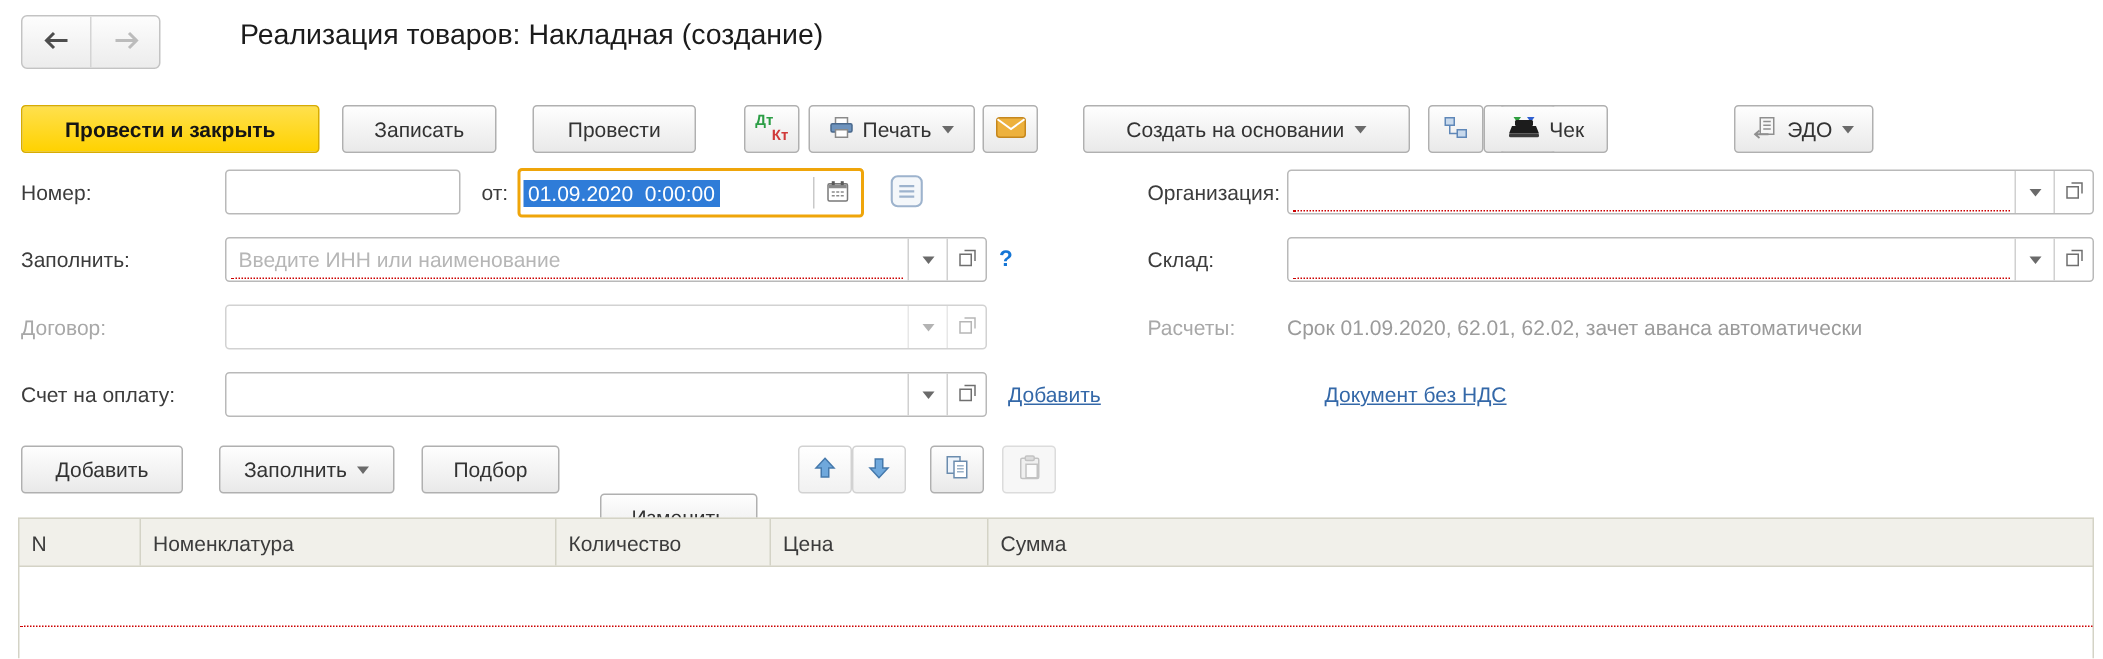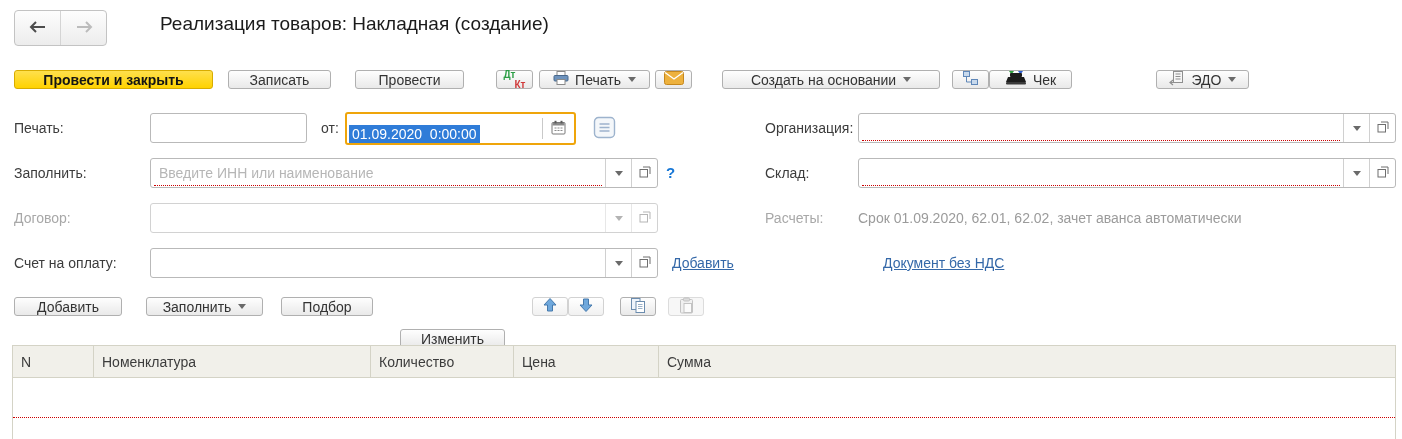--- a/index.html
+++ b/index.html
@@ -8,21 +8,21 @@
     background:#ffffff;color:#333;
     font-family:"Liberation Sans","DejaVu Sans",sans-serif;font-size:14px;
   }
   
   .navgroup{position:absolute;left:14px;top:10px;display:flex;border:1px solid #c3c3c3;
     border-radius:4px;overflow:hidden;background:linear-gradient(#fdfdfd,#ececec);}
   .navbtn{width:45px;height:34px;display:flex;align-items:center;justify-content:center;}
   .navbtn + .navbtn{border-left:1px solid #d4d4d4;}
   .page-title{position:absolute;left:160px;top:13px;font-size:19px;color:#1b1b1b;white-space:nowrap;}
   
-  .btn{position:absolute;height:19px;box-sizing:border-box;display:flex;align-items:center;
+  .btn{position:absolute;height:32px;box-sizing:border-box;display:flex;align-items:center;
     justify-content:center;gap:6px;padding:0 12px;border:1px solid #b0b0b0;border-radius:3px;
     background:linear-gradient(#fefefe,#e9e9e9);color:#333;font-size:14px;white-space:nowrap;cursor:default;}
   .btn-yellow{background:linear-gradient(#ffe04d,#ffd200);border-color:#d8ac00;font-weight:bold;color:#141414;}
   .icononly{padding:0;}
   .btn-flat{border-color:#d2d2d2;background:linear-gradient(#fff,#f1f1f1);}
   .btn-disabled{border-color:#dcdcdc;background:#f7f7f7;}
   .caret{width:0;height:0;border-left:4px solid transparent;border-right:4px solid transparent;
     border-top:5px solid #6a6a6a;margin-left:1px;}
   .dtkt{position:relative;width:22px;height:22px;font-size:10px;font-weight:bold;line-height:10px;}
   .dtkt .dt{position:absolute;left:0;top:1px;color:#2c9e46;}
@@ -35,21 +35,21 @@
   .ftext{flex:1;position:relative;display:flex;align-items:center;padding:0 8px;overflow:hidden;}
   .ftext input{border:none;outline:none;width:100%;font:inherit;color:#333;background:transparent;padding:0;}
   .ftext input::placeholder{color:#b6b6b6;}
   .fg.required .ftext::after{content:"";position:absolute;left:3px;right:3px;bottom:1px;
     border-bottom:1px dotted #cc0000;}
   .fgbtn{width:25px;display:flex;align-items:center;justify-content:center;border-left:1px solid #d0d0d0;}
   .fg.disabled{border-color:#d2d2d2;}
   .fg.disabled .fgbtn{opacity:.5;}
   .dategroup{position:absolute;left:345px;top:112px;width:231px;height:33px;box-sizing:border-box;
     border:2px solid #efa50a;border-radius:3px;background:#fff;display:flex;align-items:stretch;}
-  .dateval{flex:1;display:flex;align-items:flex-end;padding:0 2px;}
+  .dateval{flex:1;display:flex;align-items:center;padding:0 2px;}
   .dateval span{background:#2f7cd8;color:#fff;padding:1px 3px;white-space:pre;}
   .dsep{width:1px;background:#c9c9c9;margin:4px 0;}
   .calbtn{width:31px;display:flex;align-items:center;justify-content:center;}
   .flaticon{position:absolute;display:flex;align-items:center;justify-content:center;}
   .link{position:absolute;line-height:30px;color:#3468a8;text-decoration:underline;white-space:nowrap;}
   .gray-val{position:absolute;line-height:30px;color:#9b9b9b;white-space:nowrap;}
   .help-q{position:absolute;line-height:30px;color:#1576d6;font-weight:bold;font-size:15px;}
   
   .thead{position:absolute;left:12px;top:345px;width:1384px;height:33px;display:flex;box-sizing:border-box;
     background:#f1f0ea;border:1px solid #d4d3c6;}
@@ -153,21 +153,21 @@
     <svg width="17" height="16" viewBox="0 0 17 16">
         <rect x="4.5" y="1.5" width="9" height="11" fill="#f6f6f6" stroke="#8f8f8f"></rect>
         <path d="M6.5 4 h5 M6.5 6.5 h5 M6.5 9 h5" stroke="#8f8f8f"></path>
         <path d="M1 12.5 h9 M4 10 l-3 2.5 3 2.5" fill="none" stroke="#8f8f8f" stroke-width="1.2"></path>
       </svg>
   </span>
   <span>ЭДО</span>
   <span class="caret"></span>
 </div>
 
-<div class="label" style="left:14px;top:113px;">Печать:</div>
+<div class="label" style="left:14px;top:113px;">Номер:</div>
 <div class="fg" style="left:150px;top:113px;width:157px;">
   <div class="ftext">
     <input value="" style="">
   </div>
 </div>
 <div class="label" style="left:321px;top:113px;">от:</div>
 <div class="dategroup">
   <div class="dateval">
     <span>01.09.2020  0:00:00</span>
   </div>

